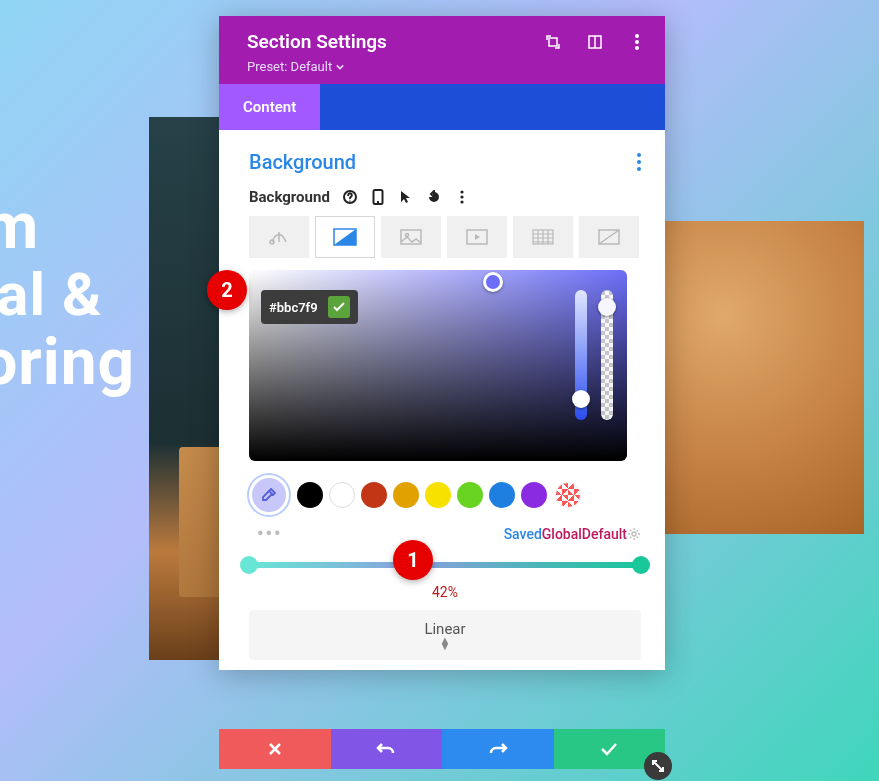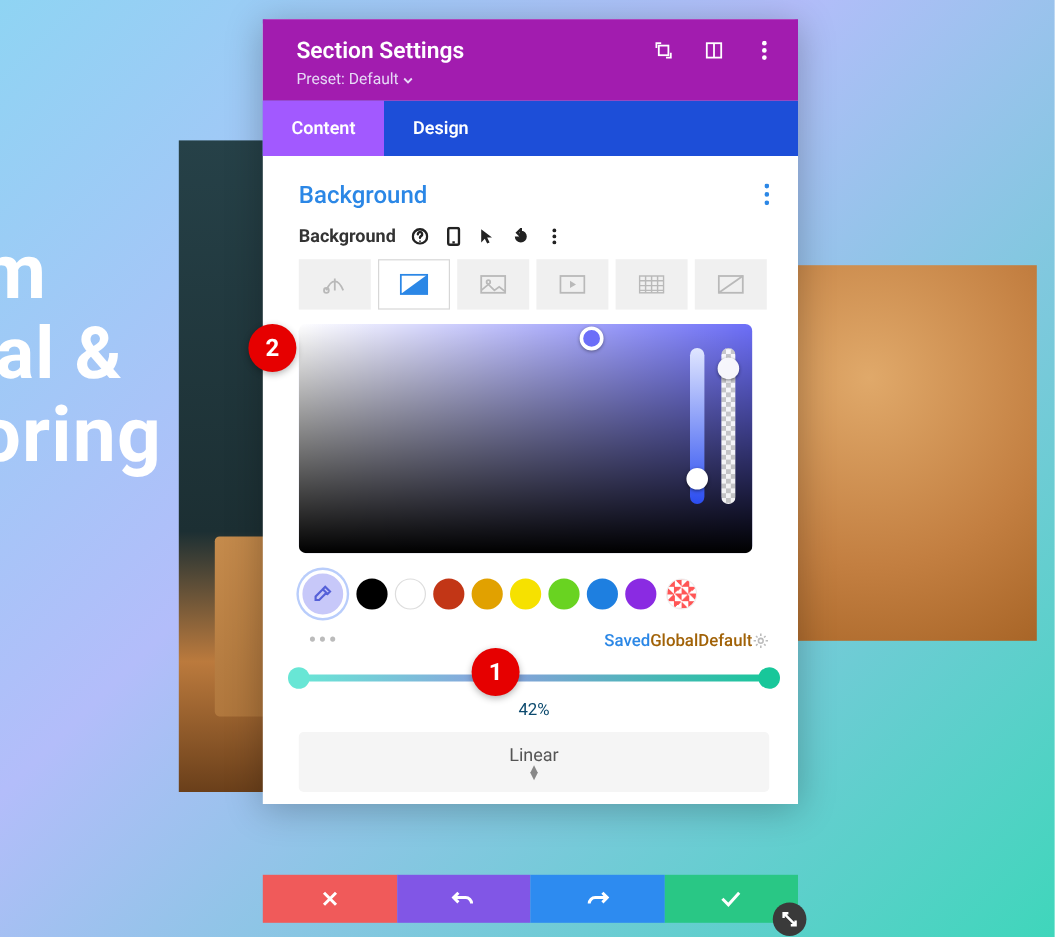--- a/index.html
+++ b/index.html
@@ -49,30 +49,30 @@
   .vs1 { background: linear-gradient(to bottom, #e0e6ff, #2b4df0); }
   .vs2 { background: repeating-conic-gradient(#ccc 0% 25%, #fff 0% 50%) 0/8px 8px; opacity:.95;}
   .vknob { position:absolute; left:-3px; width:18px; height:18px; background:#fff; border-radius:50%; box-shadow:0 1px 3px rgba(0,0,0,.5);}
   
   .swatch-row { display:flex; align-items:center; gap:8px; margin-top:14px;}
   .eyedrop { width:40px; height:40px; border-radius:50%; background:#c7c8f9; border:3px solid #fff; box-shadow:0 0 0 2px #b9cdfb; display:flex; align-items:center; justify-content:center; cursor:pointer; color:#5560d8;}
   .sw { width:26px; height:26px; border-radius:50%; cursor:pointer;}
   .sw.checker { background: repeating-conic-gradient(#f55 0% 12.5%, #fff 0% 25%) 0/12px 12px; border:1px solid #eee;}
   .swatch-sub { margin-top:8px; margin-left:8px; color:#bbb; font-size:18px; font-weight:700; letter-spacing:2px;}
   .palette-tabs { display:flex; justify-content:flex-end; margin-top:-18px; align-items:center; font-size:14px;}
-  .ptab { color:#a16207; cursor:pointer; font-weight:500;}
+  .ptab { color:#be185d; cursor:pointer; font-weight:500;}
   .ptab.active { color:#2b87e6; }
   .gear { color:#bbb; cursor:pointer;}
   
   .section-label { font-size:14px; font-weight:600; color:#666; margin-top:36px;}
   .gstops { position:relative; margin-top:20px;}
   .gtrack { height:6px; border-radius:4px; background:linear-gradient(to right,#68e6d5 0%, #8aa0dd 42%, #18c79a 100%);}
   .gstop { position:absolute; top:50%; transform:translate(-50%,-50%); width:18px; height:18px; border-radius:50%; cursor:pointer;}
   .gstop.sel { width:24px; height:24px; border:3px solid #2b87e6; box-shadow:0 0 0 2px #fff inset;}
-  .gval { text-align:center; font-size:14px; color:#0c4a6e; margin-top:16px;}
+  .gval { text-align:center; font-size:14px; color:#b91c1c; margin-top:16px;}
   .dropdown { margin-top:10px; position:relative; background:#f5f5f5; border-radius:4px; padding:10px 14px; font-size:15px; color:#555; cursor:pointer; display:flex; justify-content:space-between; align-items:center;flex-direction:column;}
   .dd-caret { font-size:11px; color:#888; line-height:6px;}
   
   .footer { position:absolute; left:219px; top:729px; width:446px; height:40px; display:flex; cursor:pointer;}
   .fbtn { flex:1; display:flex; align-items:center; justify-content:center; color:#fff;}
   .f-red{background:#f05a5a;} .f-purple{background:#8156e6;} .f-blue{background:#2d8bf0;} .f-green{background:#29c785;}
   
   .badge { position:absolute; width:40px; height:40px; background:#e60000; color:#fff; border-radius:50%; display:flex; align-items:center; justify-content:center; font-size:20px; font-weight:700; box-shadow:0 2px 6px rgba(0,0,0,.3);}
   
   .expand-handle { position:absolute; right:207px; top:752px; width:28px; height:28px; background:#3a3a3a; border-radius:50%; color:#fff; display:flex; align-items:center; justify-content:center; cursor:pointer; transform:rotate(45deg);}
@@ -121,21 +121,20 @@
               <circle cx="2" cy="2" r="2"></circle>
               <circle cx="2" cy="8" r="2"></circle>
               <circle cx="2" cy="14" r="2"></circle>
             </svg>
           </span>
       </div>
     </div>
 
     <div class="tabs">
       <div class="tab active">Content</div>
-      <div class="tab">Design</div>
     </div>
 
     <div class="body">
       <div class="accordion-head">
         <div class="accordion-title">Background</div>
         <div class="accordion-more">
           <svg width="4" height="18" viewBox="0 0 4 18" fill="#2b87e6">
               <circle cx="2" cy="2" r="2"></circle>
               <circle cx="2" cy="9" r="2"></circle>
               <circle cx="2" cy="16" r="2"></circle>
@@ -223,20 +222,28 @@
       <div class="picker-wrap">
         <div class="picker">
           <div class="picker-handle" style="left:234px; top:2px;"></div>
           <div class="slider-col">
             <div class="vslider vs1">
                 <div class="vknob" style="top:100px;"></div>
               </div>
             <div class="vslider vs2">
                 <div class="vknob" style="top:8px;"></div>
               </div>
+          </div>
+          <div class="hex-bubble">
+            <span class="hex-text">#bbc7f9</span>
+            <span class="hex-ok">
+                <svg width="12" height="10" viewBox="0 0 12 10" stroke="#fff" stroke-width="2" fill="none">
+                  <path d="M1 5l3 3 7-7"></path>
+                </svg>
+              </span>
           </div>
         </div>
 
         <div class="swatch-row">
           <div class="eyedrop">
               <svg width="18" height="18" viewBox="0 0 18 18" fill="none" stroke="#5560d8" stroke-width="1.8">
                 <path d="M11 3l4 4-2 2-4-4zM9 5L3 11v3h3l6-6"></path>
               </svg>
             </div>
           <div id="swatches" style="display:flex; gap:6px; align-items:center;">

